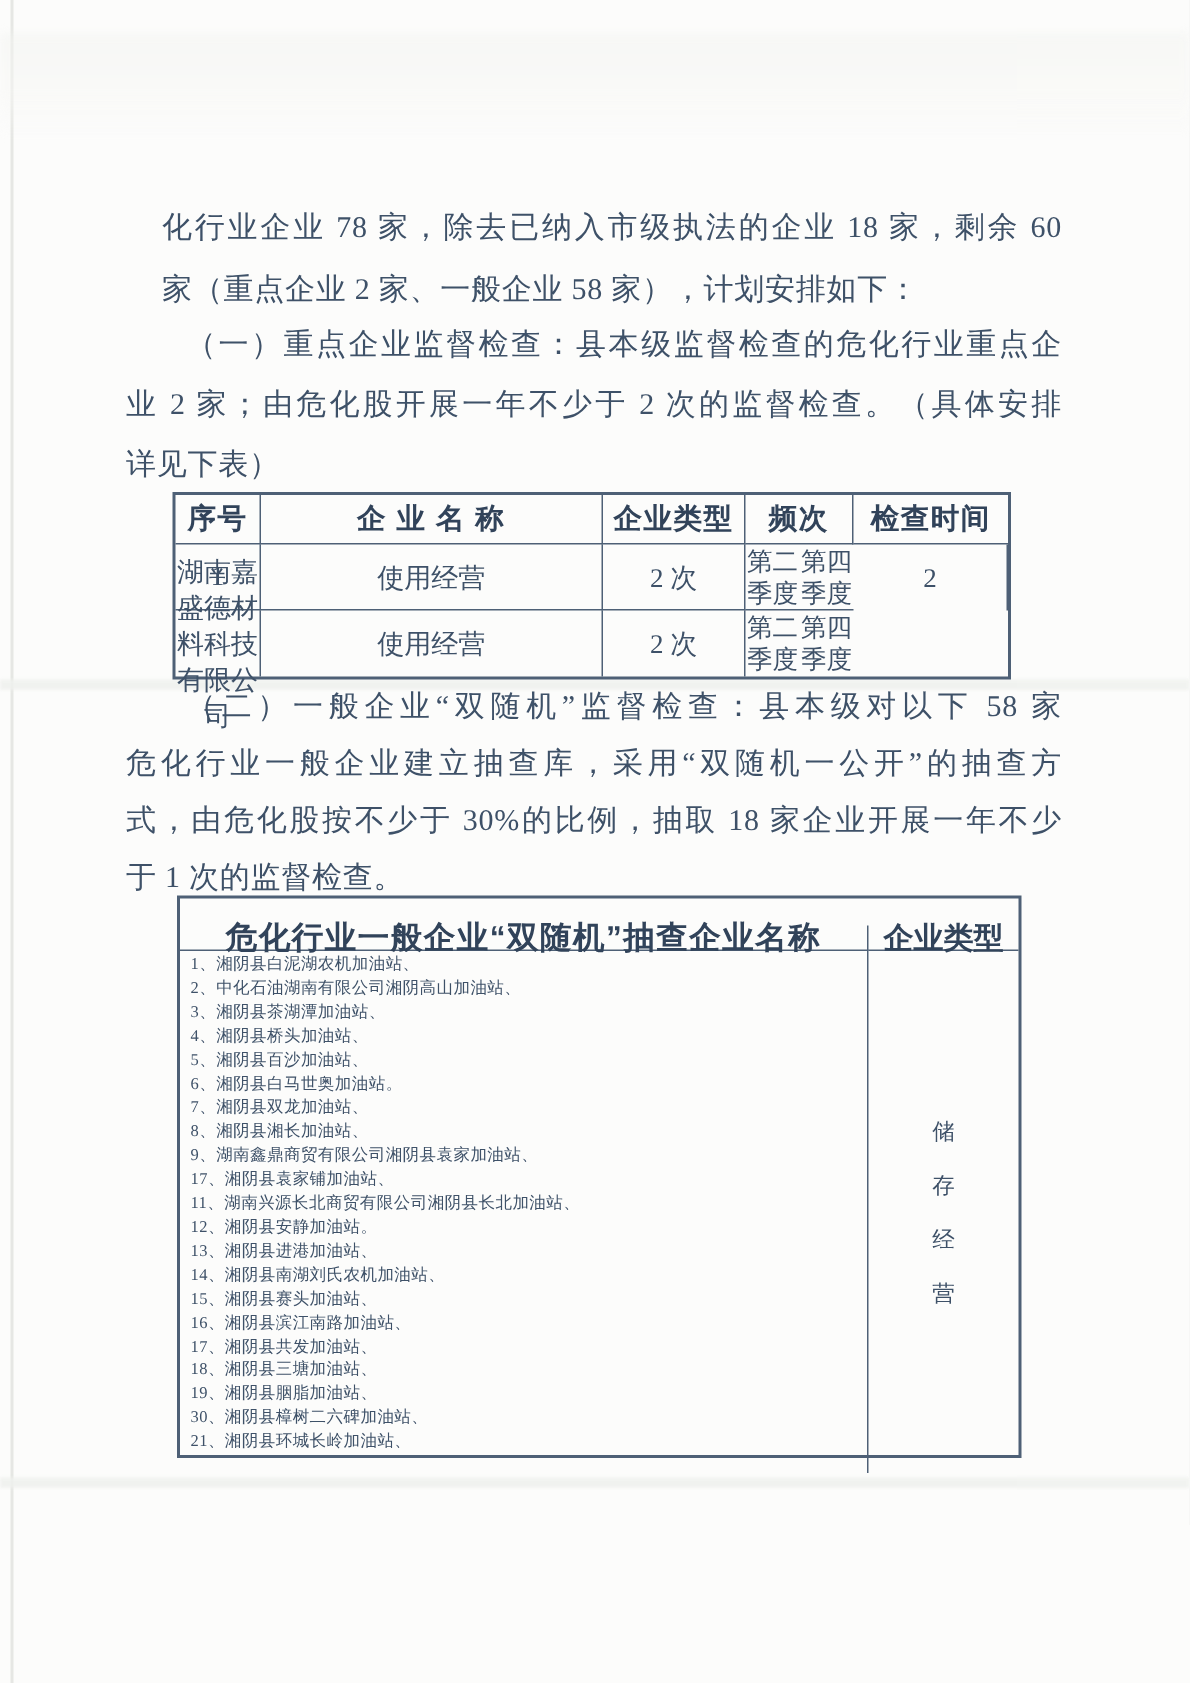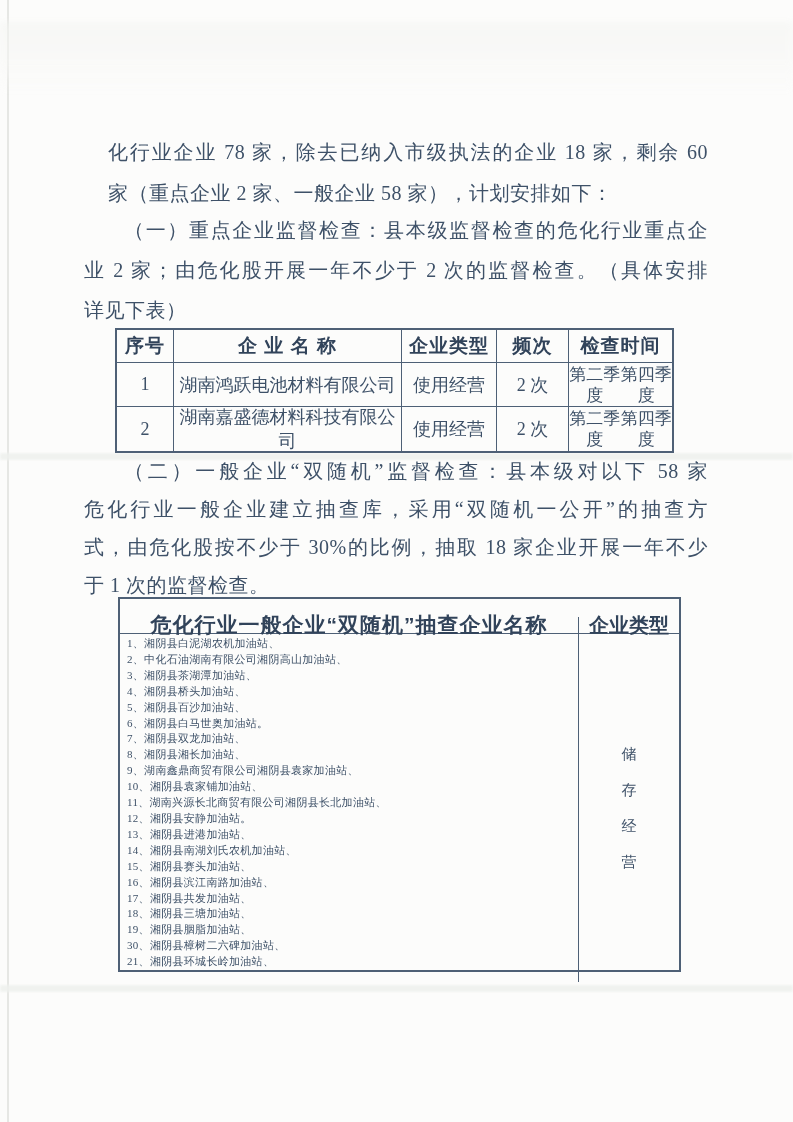--- a/index.html
+++ b/index.html
@@ -109,21 +109,20 @@
   </div>
 
   <div class="t1">
     <div class="c h">序号</div>
     <div class="c h">企 业 名 称</div>
     <div class="c h">企业类型</div>
     <div class="c h">频次</div>
     <div class="c h last-col">检查时间</div>
 
     <div class="c">1</div>
-    <div class="c">湖南鸿跃电池材料有限公司</div>
     <div class="c">使用经营</div>
     <div class="c">2 次</div>
     <div class="c time last-col">
       <span>第二季度</span>
       <span>第四季度</span>
     </div>
 
     <div class="c last-row">2</div>
     <div class="c last-row">湖南嘉盛德材料科技有限公司</div>
     <div class="c last-row">使用经营</div>
@@ -148,21 +147,21 @@
     <div class="list">
       <div class="item">1、湘阴县白泥湖农机加油站、</div>
       <div class="item">2、中化石油湖南有限公司湘阴高山加油站、</div>
       <div class="item">3、湘阴县茶湖潭加油站、</div>
       <div class="item">4、湘阴县桥头加油站、</div>
       <div class="item">5、湘阴县百沙加油站、</div>
       <div class="item">6、湘阴县白马世奥加油站。</div>
       <div class="item">7、湘阴县双龙加油站、</div>
       <div class="item">8、湘阴县湘长加油站、</div>
       <div class="item">9、湖南鑫鼎商贸有限公司湘阴县袁家加油站、</div>
-      <div class="item">10、湘阴县袁家铺加油站、</div>
+      <div class="item">17、湘阴县袁家铺加油站、</div>
       <div class="item">11、湖南兴源长北商贸有限公司湘阴县长北加油站、</div>
       <div class="item">12、湘阴县安静加油站。</div>
       <div class="item">13、湘阴县进港加油站、</div>
       <div class="item">14、湘阴县南湖刘氏农机加油站、</div>
       <div class="item">15、湘阴县赛头加油站、</div>
       <div class="item">16、湘阴县滨江南路加油站、</div>
       <div class="item">17、湘阴县共发加油站、</div>
       <div class="item">18、湘阴县三塘加油站、</div>
       <div class="item">19、湘阴县胭脂加油站、</div>
       <div class="item">30、湘阴县樟树二六碑加油站、</div>

